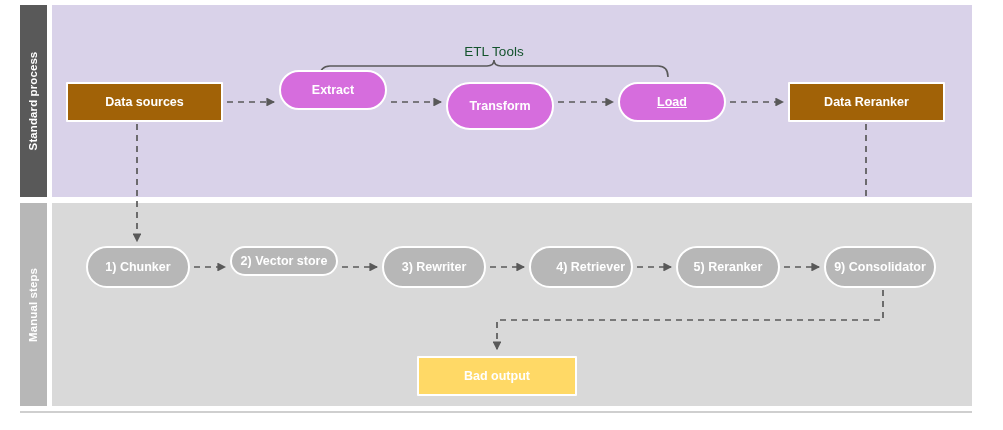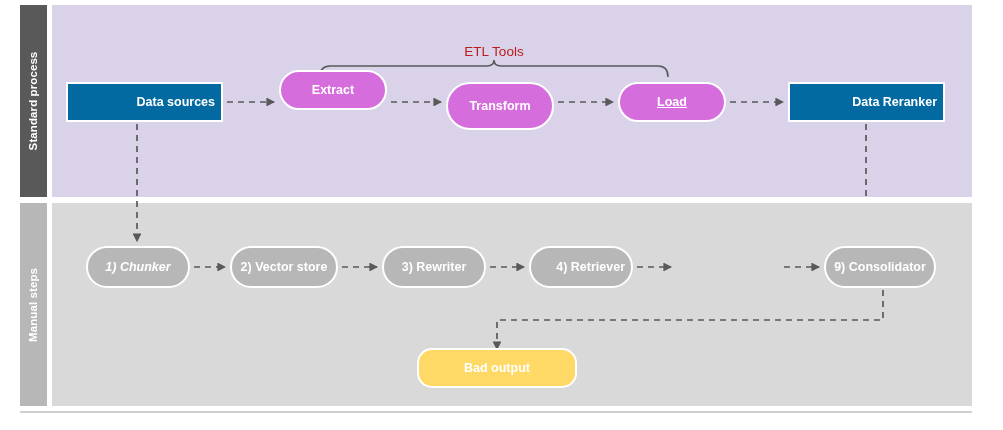--- a/index.html
+++ b/index.html
@@ -64,42 +64,42 @@
     color: #ffffff;
     font-weight: bold;
     font-size: 12.5px;
     line-height: 1.15;
     border: 2px solid #ffffff;
     padding: 2px 6px;
   }
   .node.rect { border-radius: 1px; }
   .node.pill { border-radius: 999px; }
 
-  .n-gray   { background: #0369a1; justify-content: flex-end; }
+  .n-gray   { background: #a16207; }
   .n-magenta{ background: #d66ddd; }
   .n-pillgray { background: #b7b7b7; }
   .n-yellow { background: #ffd966; }
 
   
   #wires {
     position: absolute;
     left: 0; top: 0;
     width: 1003px;
     height: 430px;
     pointer-events: none;
   }
 
   
   #etl-label {
     position: absolute;
     left: 404px;
     top: 44px;
     width: 180px;
     text-align: center;
-    color: #b91c1c;
+    color: #14532d;
     font-size: 13.5px;
     font-weight: normal;
     white-space: nowrap;
   }
 </style>
 </head>
 <body>
 
 <div id="canvas">
 
@@ -152,32 +152,35 @@
   <div class="node pill n-magenta" style="left:446px;top:82px;width:108px;height:48px;">
     <span>Transform</span>
   </div>
   <div class="node pill n-magenta" style="left:618px;top:82px;width:108px;height:40px;text-decoration:underline;">
     <span>Load</span>
   </div>
   <div class="node rect n-gray" style="left:788px;top:82px;width:157px;height:40px;">
     <span>Data Reranker</span>
   </div>
 
-  <div class="node pill n-pillgray" style="left:86px;top:246px;width:104px;height:42px;font-style:italic;">
+  <div class="node pill n-pillgray" style="left:86px;top:246px;width:104px;height:42px;">
     <span>1) Chunker</span>
   </div>
-  <div class="node pill n-pillgray" style="left:230px;top:246px;width:108px;height:42px;">
+  <div class="node pill n-pillgray" style="left:230px;top:246px;width:108px;height:30px;">
     <span>2) Vector store</span>
   </div>
   <div class="node pill n-pillgray" style="left:382px;top:246px;width:104px;height:42px;">
     <span>3) Rewriter</span>
   </div>
   <div class="node pill n-pillgray" style="left:529px;top:246px;width:104px;height:42px;justify-content:flex-end;">
     <span>4) Retriever</span>
   </div>
+  <div class="node pill n-pillgray" style="left:676px;top:246px;width:104px;height:42px;">
+    <span>5) Reranker</span>
+  </div>
   <div class="node pill n-pillgray" style="left:824px;top:246px;width:112px;height:42px;">
     <span>9) Consolidator</span>
   </div>
-  <div class="node rect n-yellow" style="left:417px;top:348px;width:160px;height:40px;border-radius:15px;">
+  <div class="node rect n-yellow" style="left:417px;top:356px;width:160px;height:40px;">
     <span>Bad output</span>
   </div>
 
 </div>
 
 </body></html>

